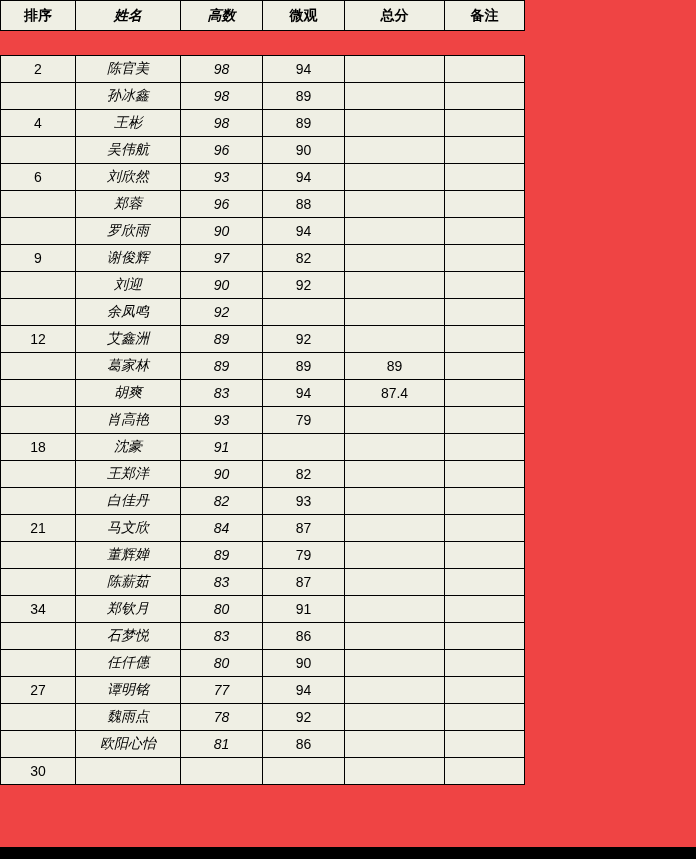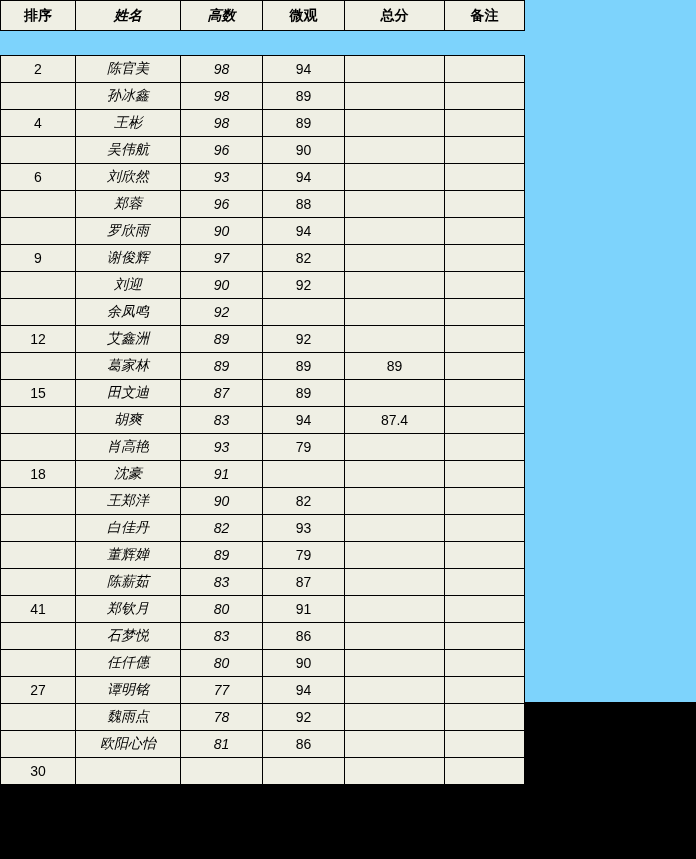--- a/index.html
+++ b/index.html
@@ -9,22 +9,22 @@
   }
   body {
     width: 696px;
     height: 859px;
     font-family: "Liberation Sans", sans-serif;
     overflow: hidden;
   }
   #sheet {
     position: relative;
     width: 696px;
-    height: 702px;
-    background: #7dd3fc;
+    height: 847px;
+    background: #ef4444;
   }
   table.grid {
     border-collapse: collapse;
     table-layout: fixed;
     margin: 0;
     padding: 0;
   }
   table.grid td, table.grid th {
     padding: 0;
     margin: 0;
@@ -181,28 +181,20 @@
         </tr>
         <tr>
           <td class="c-rank empty"></td>
           <td class="c-name">葛家林</td>
           <td class="c-math">89</td>
           <td class="c-micro">89</td>
           <td class="c-total">89</td>
           <td class="c-note empty"></td>
         </tr>
         <tr>
-          <td class="c-rank">15</td>
-          <td class="c-name">田文迪</td>
-          <td class="c-math">87</td>
-          <td class="c-micro">89</td>
-          <td class="c-total empty"></td>
-          <td class="c-note empty"></td>
-        </tr>
-        <tr>
           <td class="c-rank empty"></td>
           <td class="c-name">胡爽</td>
           <td class="c-math">83</td>
           <td class="c-micro">94</td>
           <td class="c-total">87.4</td>
           <td class="c-note empty"></td>
         </tr>
         <tr>
           <td class="c-rank empty"></td>
           <td class="c-name">肖高艳</td>
@@ -229,37 +221,45 @@
         </tr>
         <tr>
           <td class="c-rank empty"></td>
           <td class="c-name">白佳丹</td>
           <td class="c-math">82</td>
           <td class="c-micro">93</td>
           <td class="c-total empty"></td>
           <td class="c-note empty"></td>
         </tr>
         <tr>
+          <td class="c-rank">21</td>
+          <td class="c-name">马文欣</td>
+          <td class="c-math">84</td>
+          <td class="c-micro">87</td>
+          <td class="c-total empty"></td>
+          <td class="c-note empty"></td>
+        </tr>
+        <tr>
           <td class="c-rank empty"></td>
           <td class="c-name">董辉婵</td>
           <td class="c-math">89</td>
           <td class="c-micro">79</td>
           <td class="c-total empty"></td>
           <td class="c-note empty"></td>
         </tr>
         <tr>
           <td class="c-rank empty"></td>
           <td class="c-name">陈薪茹</td>
           <td class="c-math">83</td>
           <td class="c-micro">87</td>
           <td class="c-total empty"></td>
           <td class="c-note empty"></td>
         </tr>
         <tr>
-          <td class="c-rank">41</td>
+          <td class="c-rank">34</td>
           <td class="c-name">郑钦月</td>
           <td class="c-math">80</td>
           <td class="c-micro">91</td>
           <td class="c-total empty"></td>
           <td class="c-note empty"></td>
         </tr>
         <tr>
           <td class="c-rank empty"></td>
           <td class="c-name">石梦悦</td>
           <td class="c-math">83</td>

